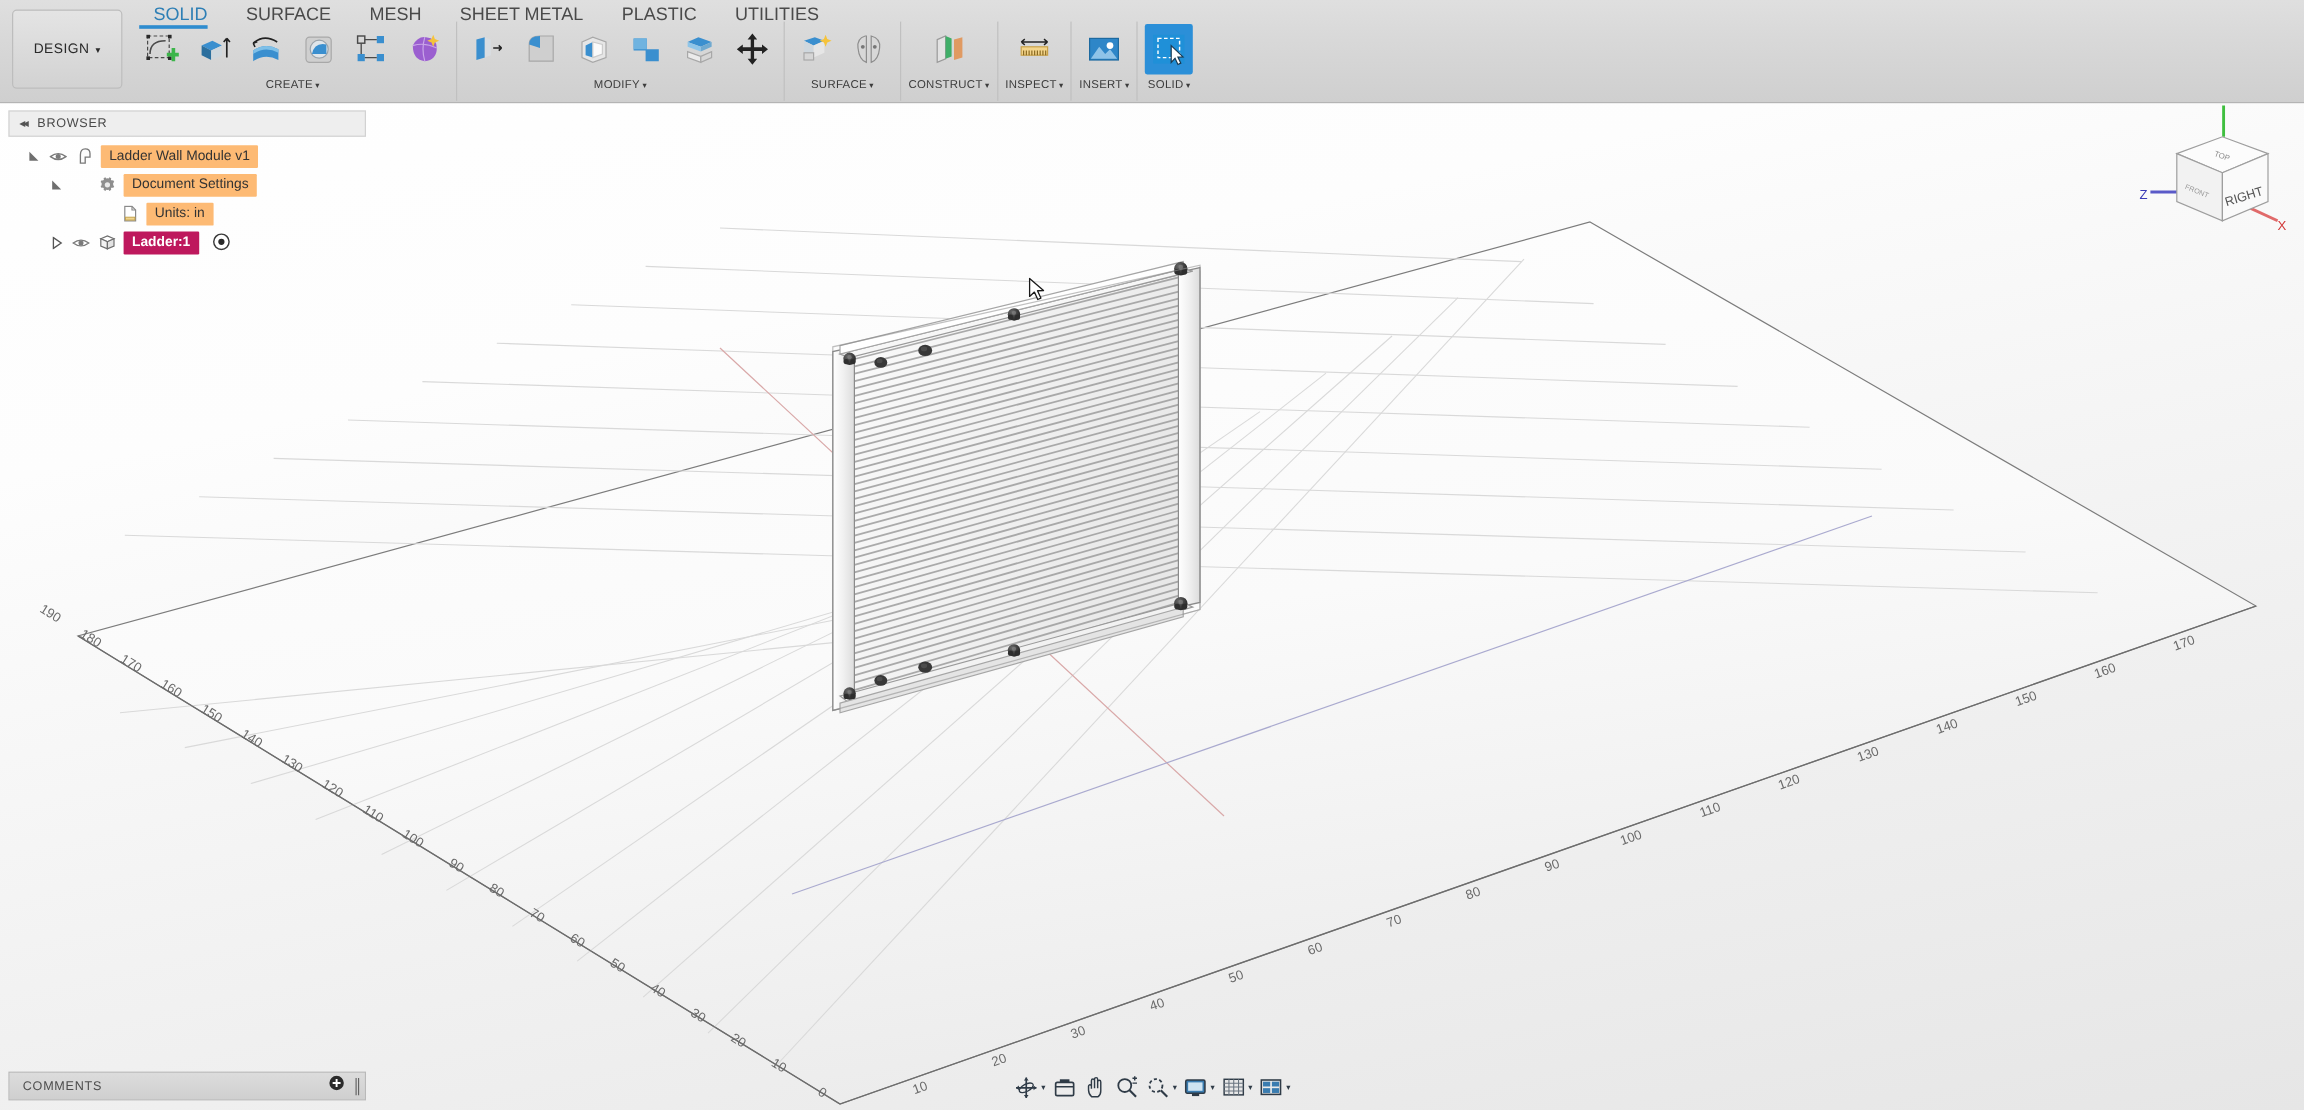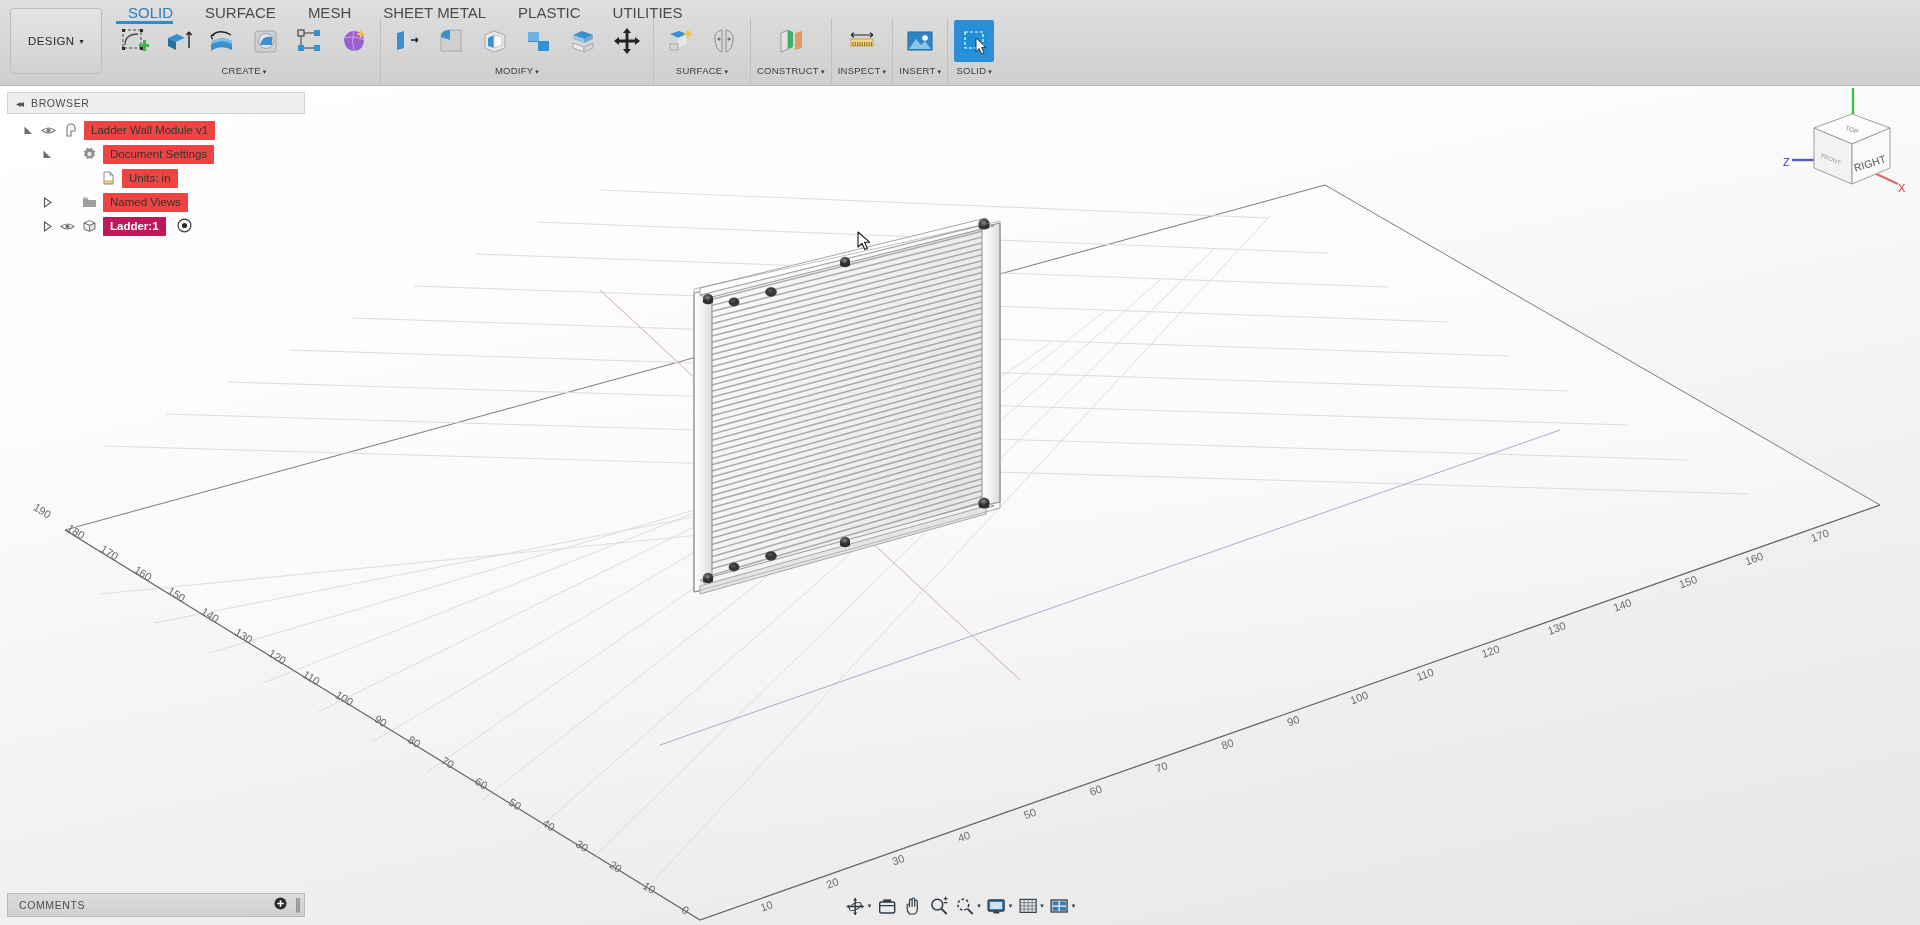--- a/index.html
+++ b/index.html
@@ -74,21 +74,21 @@
     color: #4a4a4a; letter-spacing: .6px; font-size: 10.5px; cursor: pointer;
   }
   #browser-header .collapse { font-size: 10px; color: #555; letter-spacing: -2px; }
   #tree { padding-top: 4px; }
   .node { height: 24px; display: flex; align-items: center; gap: 5px; cursor: pointer; }
   .node .ind { display: inline-block; }
   .arrow { width: 13px; height: 13px; flex: 0 0 13px; display: flex; align-items: center; justify-content: center; cursor: pointer; }
   .eye   { width: 17px; height: 13px; flex: 0 0 17px; display: flex; align-items: center; justify-content: center; cursor: pointer; }
   .nicon { width: 17px; height: 15px; flex: 0 0 17px; display: flex; align-items: center; justify-content: center; }
   .nlabel {
-    background: #ef4444; padding: 2px 7px 3px 7px; border-radius: 1px;
+    background: #fdba74; padding: 2px 7px 3px 7px; border-radius: 1px;
     color: #333; white-space: nowrap; line-height: 14px;
   }
   .node.selected .nlabel { background: #be185d; color: #ffffff; font-weight: bold; }
   .dotbtn { width: 16px; height: 16px; margin-left: 6px; cursor: pointer; }
 
   
   #comments {
     position: absolute; left: 7px; bottom: 8px; width: 298px; height: 24px;
     background: linear-gradient(180deg, #dcdcdc, #cfcfcf);
     border: 1px solid #b9b9b9;
@@ -584,36 +584,20 @@
           <span class="eye"></span>
           <span class="nicon">
             <svg width="15" height="14" viewBox="0 0 15 14">
               <path d="M3 1h6l3 3v9H3z" fill="#ffffff" stroke="#8a8a8a" stroke-width="1"></path>
               <path d="M9 1v3h3" fill="none" stroke="#8a8a8a" stroke-width="1"></path>
               <rect x="3.6" y="10" width="7.8" height="2.4" fill="#f0d48e" stroke="#c4a24c" stroke-width="0.8"></rect>
             </svg>
           </span>
           <span class="nlabel">Units: in</span>
         </div>
-        <div class="node">
-          <span class="ind" style="width: 29px;"></span>
-          <span class="arrow">
-            <svg width="11" height="11" viewBox="0 0 11 11">
-              <path d="M2.5 1 L9 5.5 L2.5 10 Z" fill="none" stroke="#555" stroke-width="1.1"></path>
-            </svg>
-          </span>
-          <span class="eye"></span>
-          <span class="nicon">
-            <svg width="15" height="14" viewBox="0 0 15 14">
-              <path d="M1 3.5h4.6l1.2 1.4H14V12H1z" fill="#9e9e9e"></path>
-              <rect x="1" y="2.2" width="4.4" height="1.4" fill="#b4b4b4"></rect>
-            </svg>
-          </span>
-          <span class="nlabel">Named Views</span>
-        </div>
         <div class="node selected">
           <span class="ind" style="width: 29px;"></span>
           <span class="arrow">
             <svg width="11" height="11" viewBox="0 0 11 11">
               <path d="M2.5 1 L9 5.5 L2.5 10 Z" fill="none" stroke="#555" stroke-width="1.1"></path>
             </svg>
           </span>
           <span class="eye">
             <svg width="15" height="11" viewBox="0 0 15 11">
               <path d="M1 5.5 Q7.5 0.6 14 5.5 Q7.5 10.4 1 5.5Z" fill="none" stroke="#7a7a7a" stroke-width="1.1"></path>

